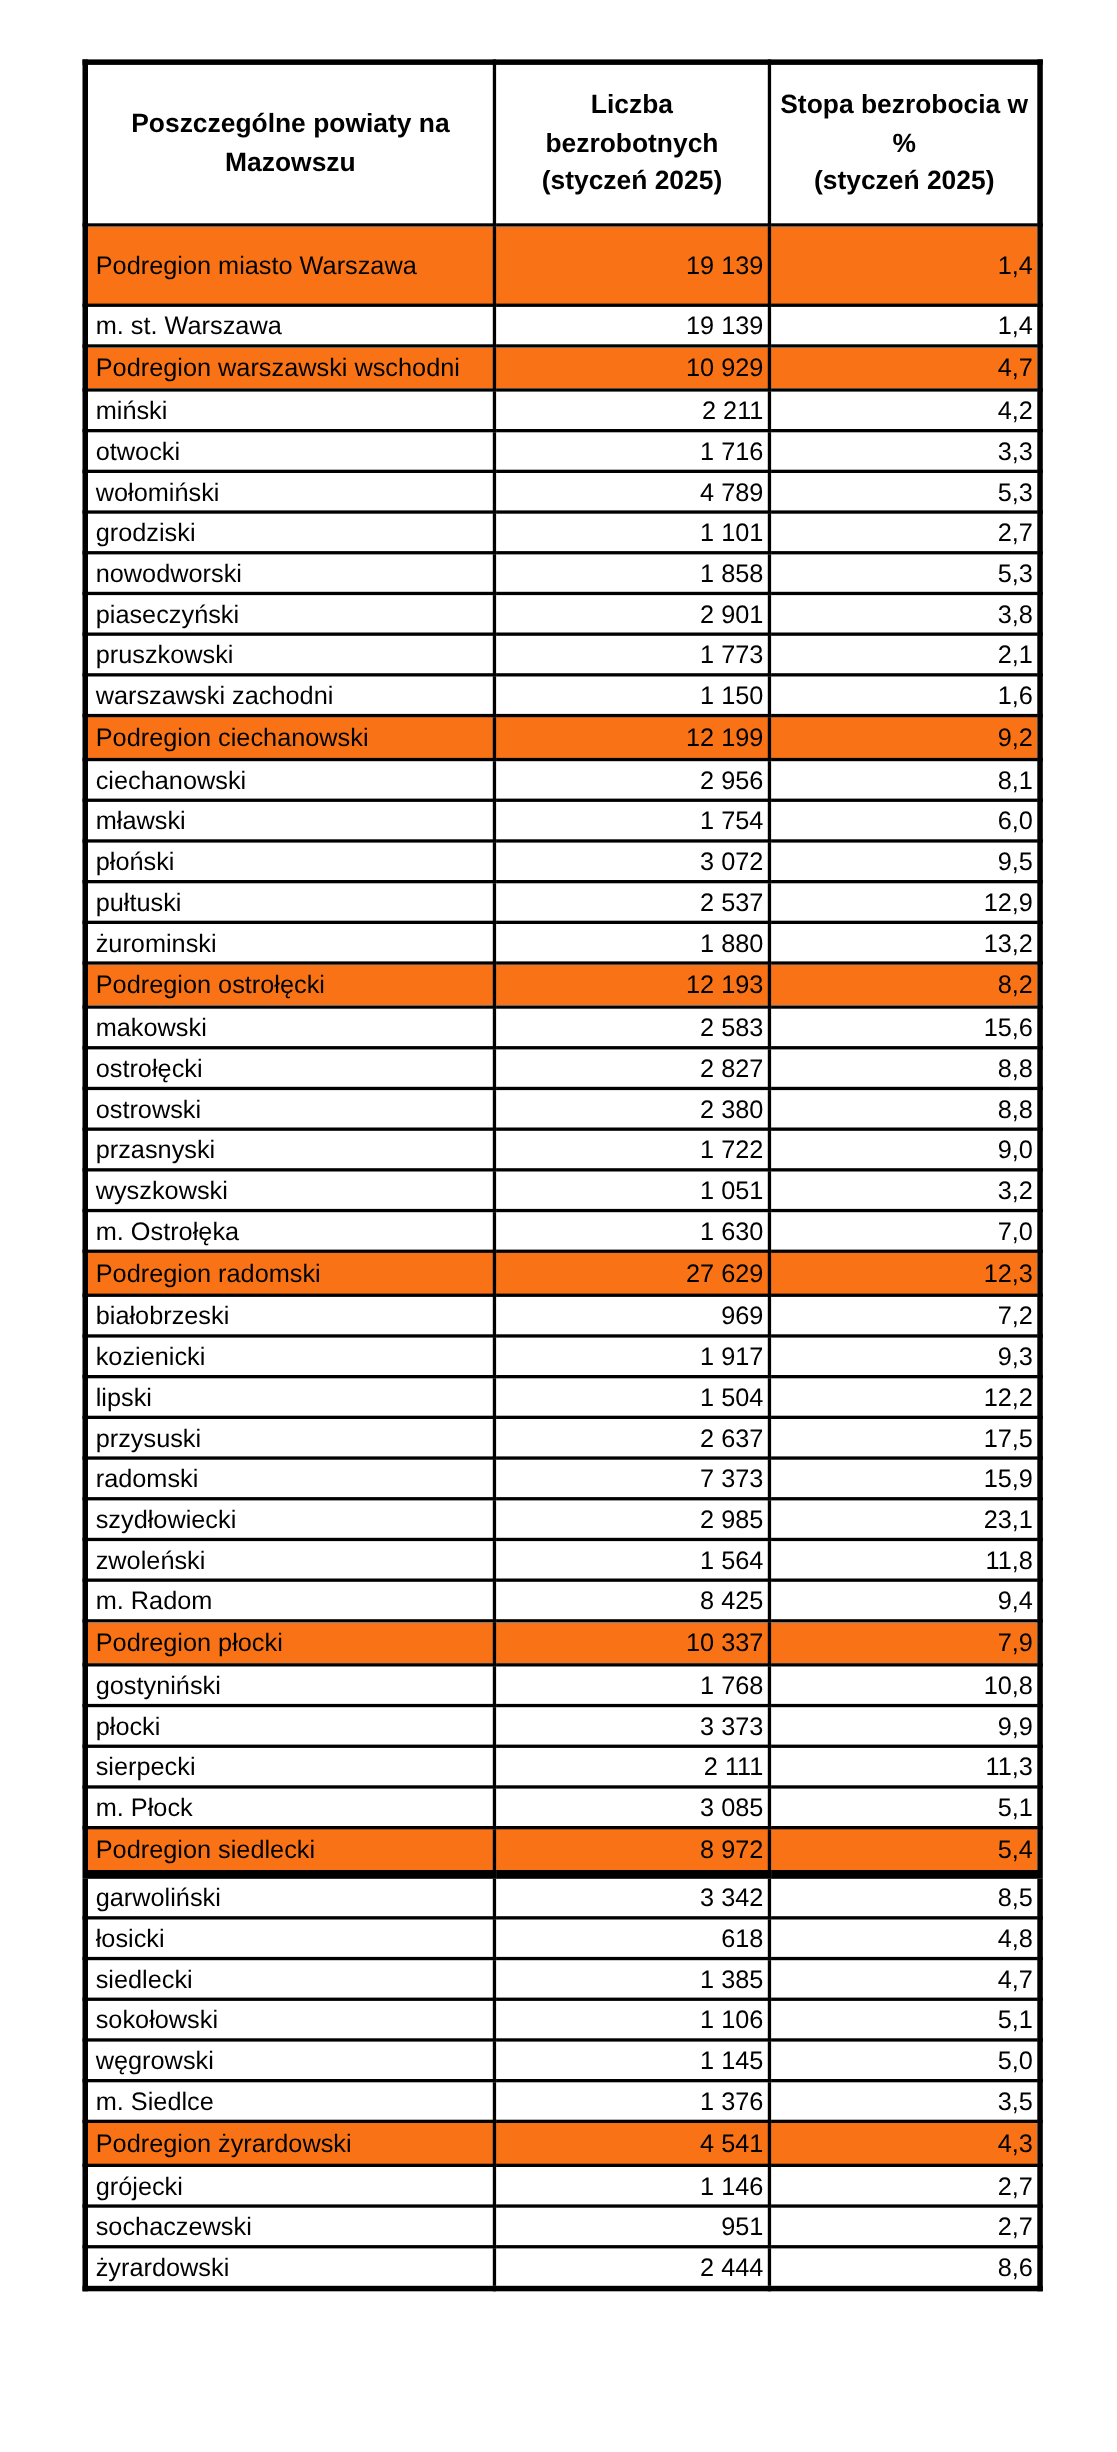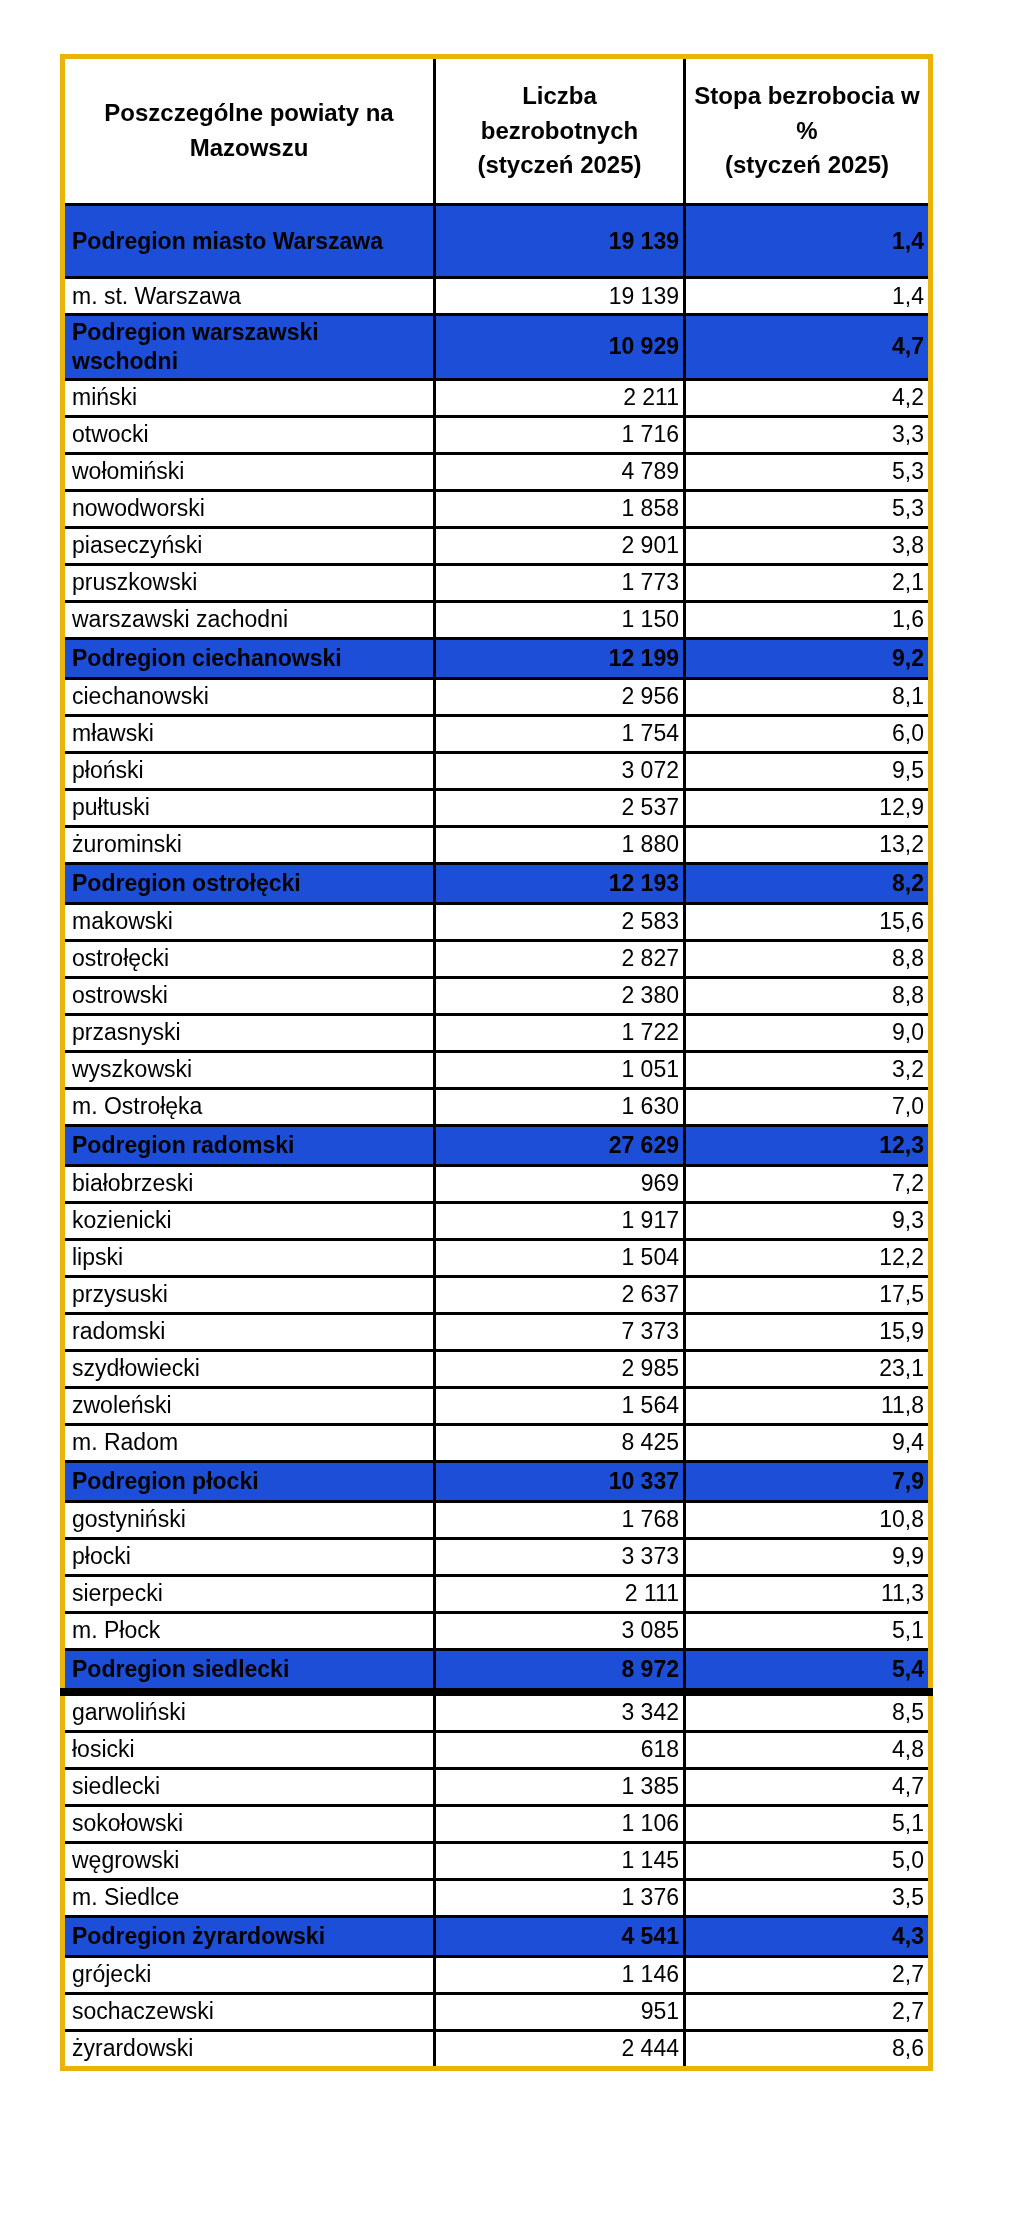--- a/index.html
+++ b/index.html
@@ -7,26 +7,26 @@
     position: relative;
     width: 1015px;
     height: 2229px;
     background: #ffffff;
     font-family: "Liberation Sans", sans-serif;
     color: #000000;
     overflow: hidden;
   }
   table.data-table {
     position: absolute;
-    left: 60px;
+    left: 75px;
     top: 54px;
     width: 868px;
     border-collapse: collapse;
     table-layout: fixed;
-    border: 5px solid #eab308;
+    border: 5px solid #000000;
   }
   col.c1 { width: 372px; }
   col.c2 { width: 250px; }
   col.c3 { width: 246px; }
   th, td {
     border: 3px solid #000000;
     color: #000000;
     overflow: hidden;
   }
   th {
@@ -41,21 +41,21 @@
   }
   td {
     font-size: 23px;
     line-height: 1.25;
     vertical-align: middle;
     padding: 2px 5px;
   }
   .c-name { text-align: left; padding-left: 7px; }
   .c-num  { text-align: right; padding-right: 4px; }
   tr.powiat td { height: 30px; font-weight: normal; background: #ffffff; }
-  tr.podregion td { height: 33px; font-weight: bold; background: #1d4ed8; }
+  tr.podregion td { height: 33px; font-weight: normal; background: #f97316; }
   tr.tall td { height: 66px; }
   tr.thick-below td { border-bottom: 8px solid #000000; }
 </style>
 </head>
 <body>
 
 <div class="page">
   <table class="data-table">
     <colgroup>
       <col class="c1">
@@ -99,20 +99,25 @@
           <td class="c-name">otwocki</td>
           <td class="c-num">1 716</td>
           <td class="c-num">3,3</td>
         </tr>
         <tr class="powiat">
           <td class="c-name">wołomiński</td>
           <td class="c-num">4 789</td>
           <td class="c-num">5,3</td>
         </tr>
         <tr class="powiat">
+          <td class="c-name">grodziski</td>
+          <td class="c-num">1 101</td>
+          <td class="c-num">2,7</td>
+        </tr>
+        <tr class="powiat">
           <td class="c-name">nowodworski</td>
           <td class="c-num">1 858</td>
           <td class="c-num">5,3</td>
         </tr>
         <tr class="powiat">
           <td class="c-name">piaseczyński</td>
           <td class="c-num">2 901</td>
           <td class="c-num">3,8</td>
         </tr>
         <tr class="powiat">

